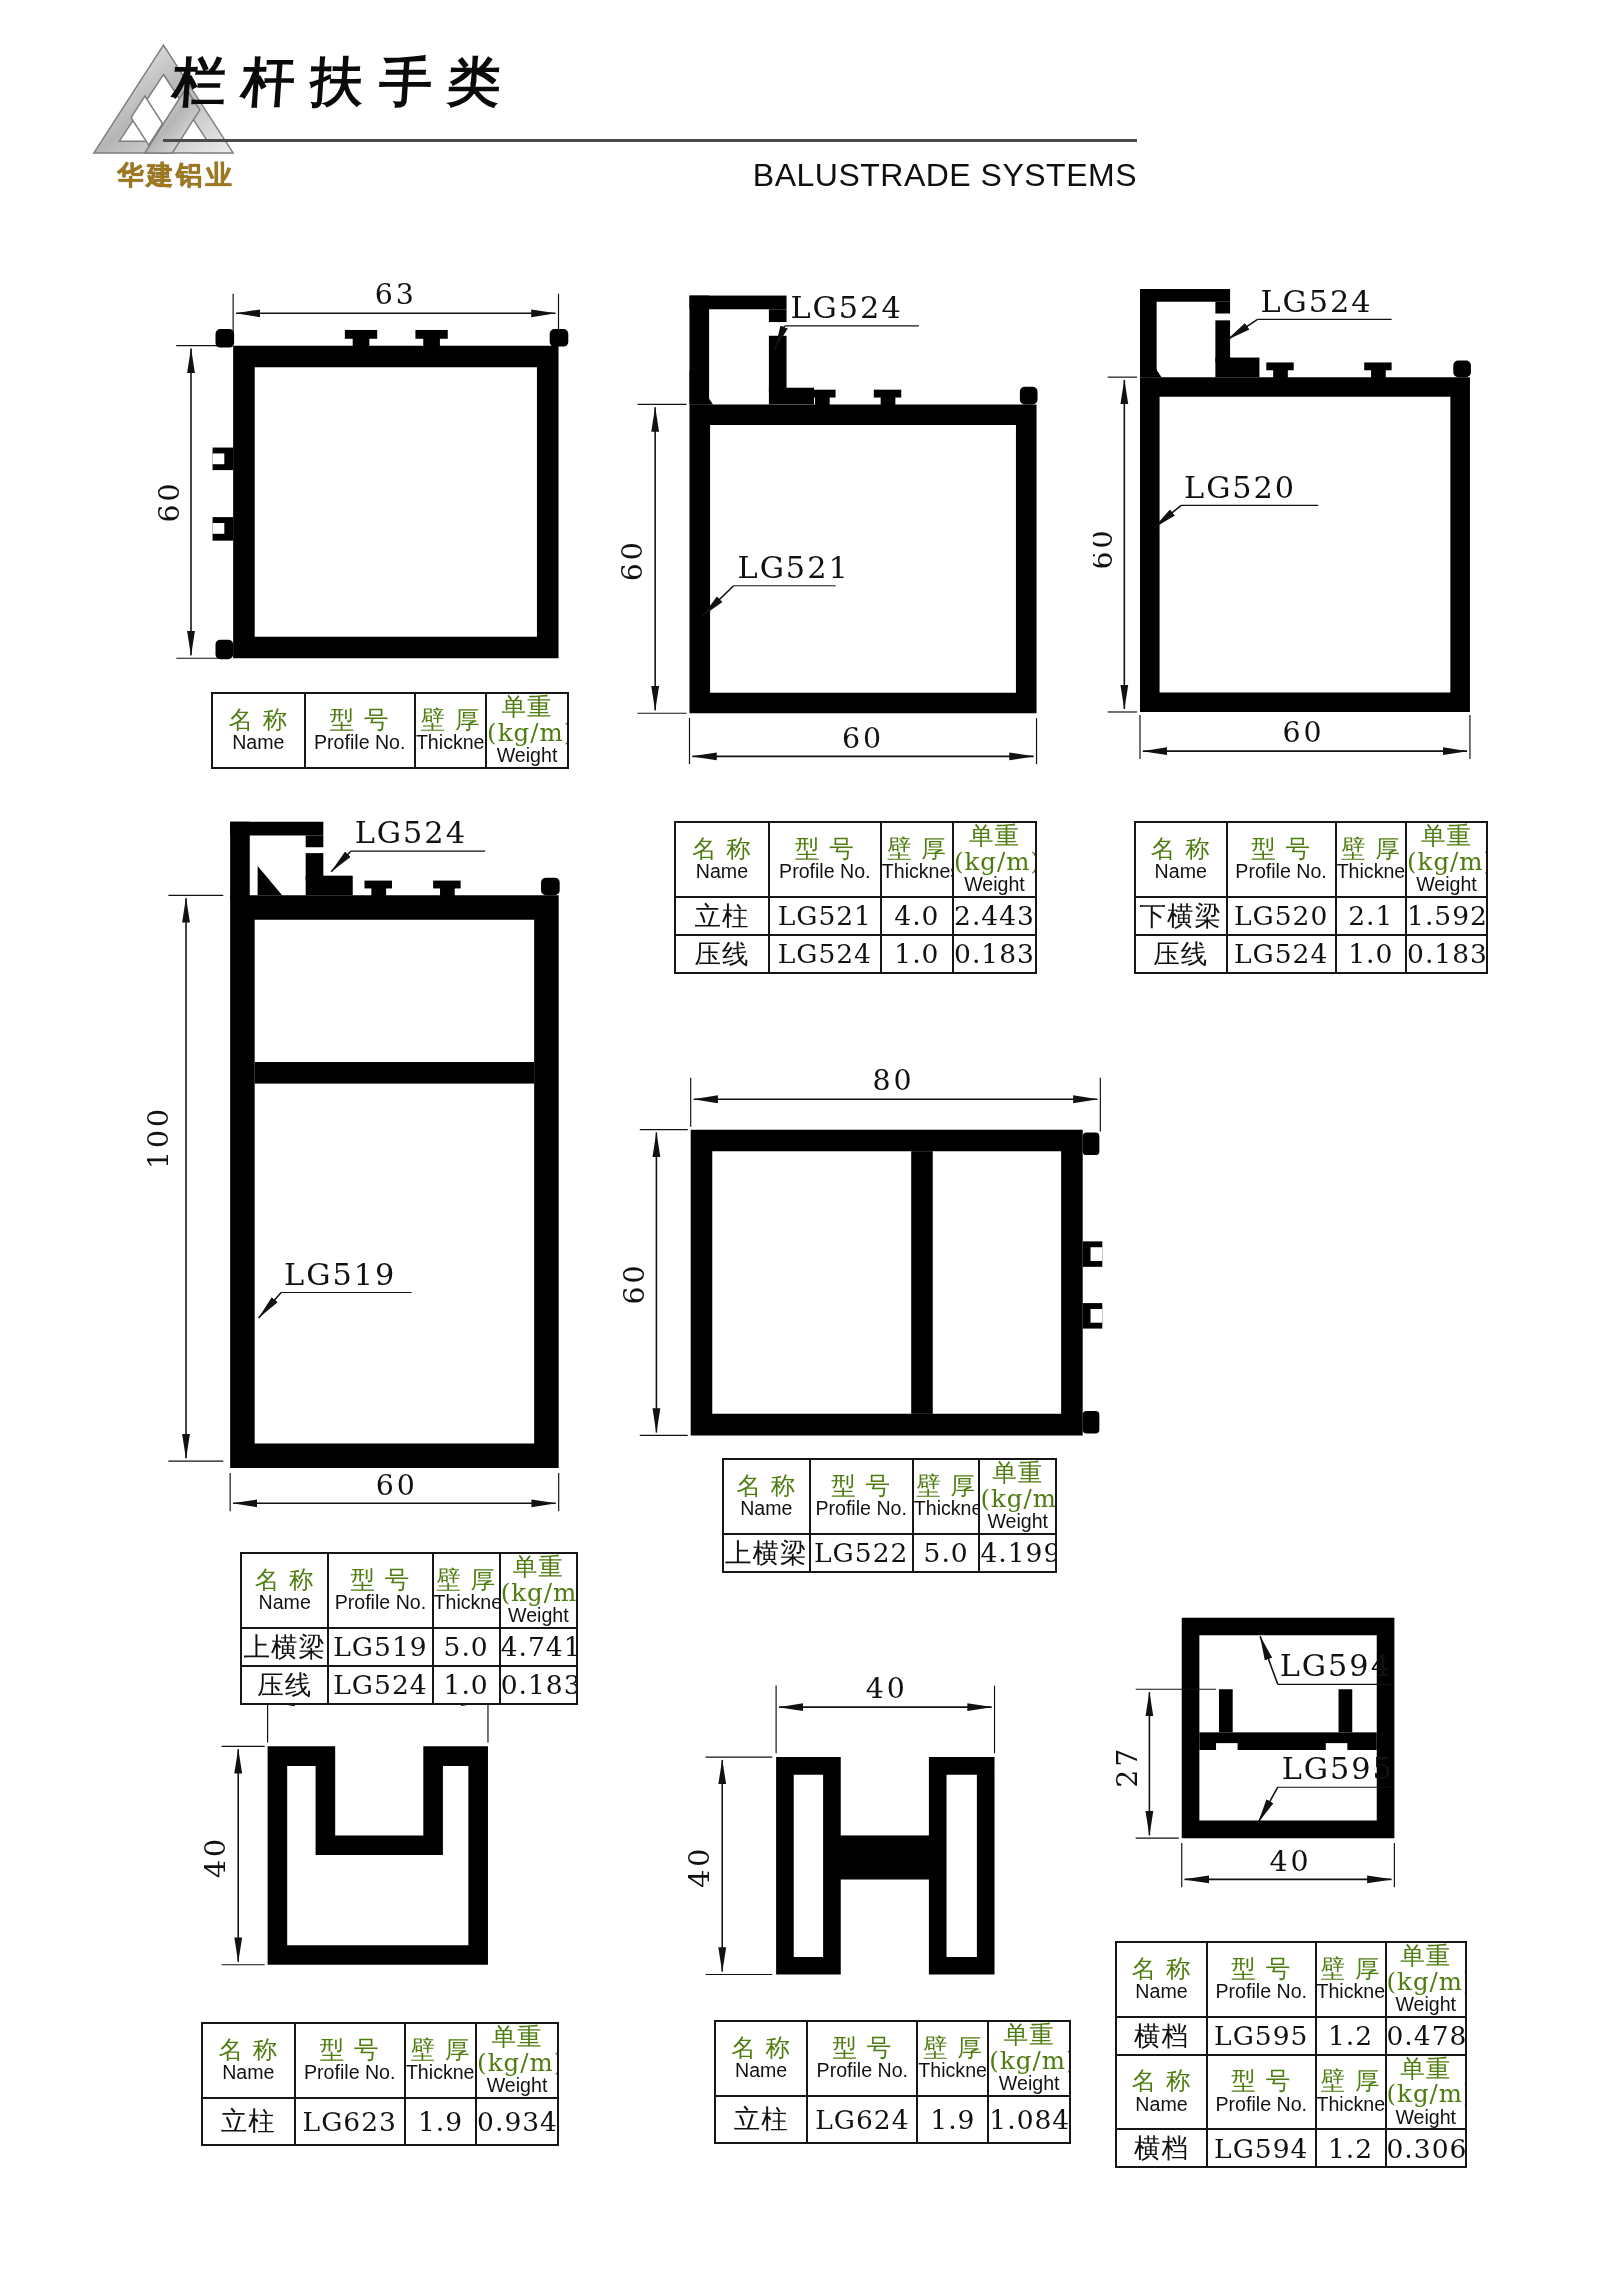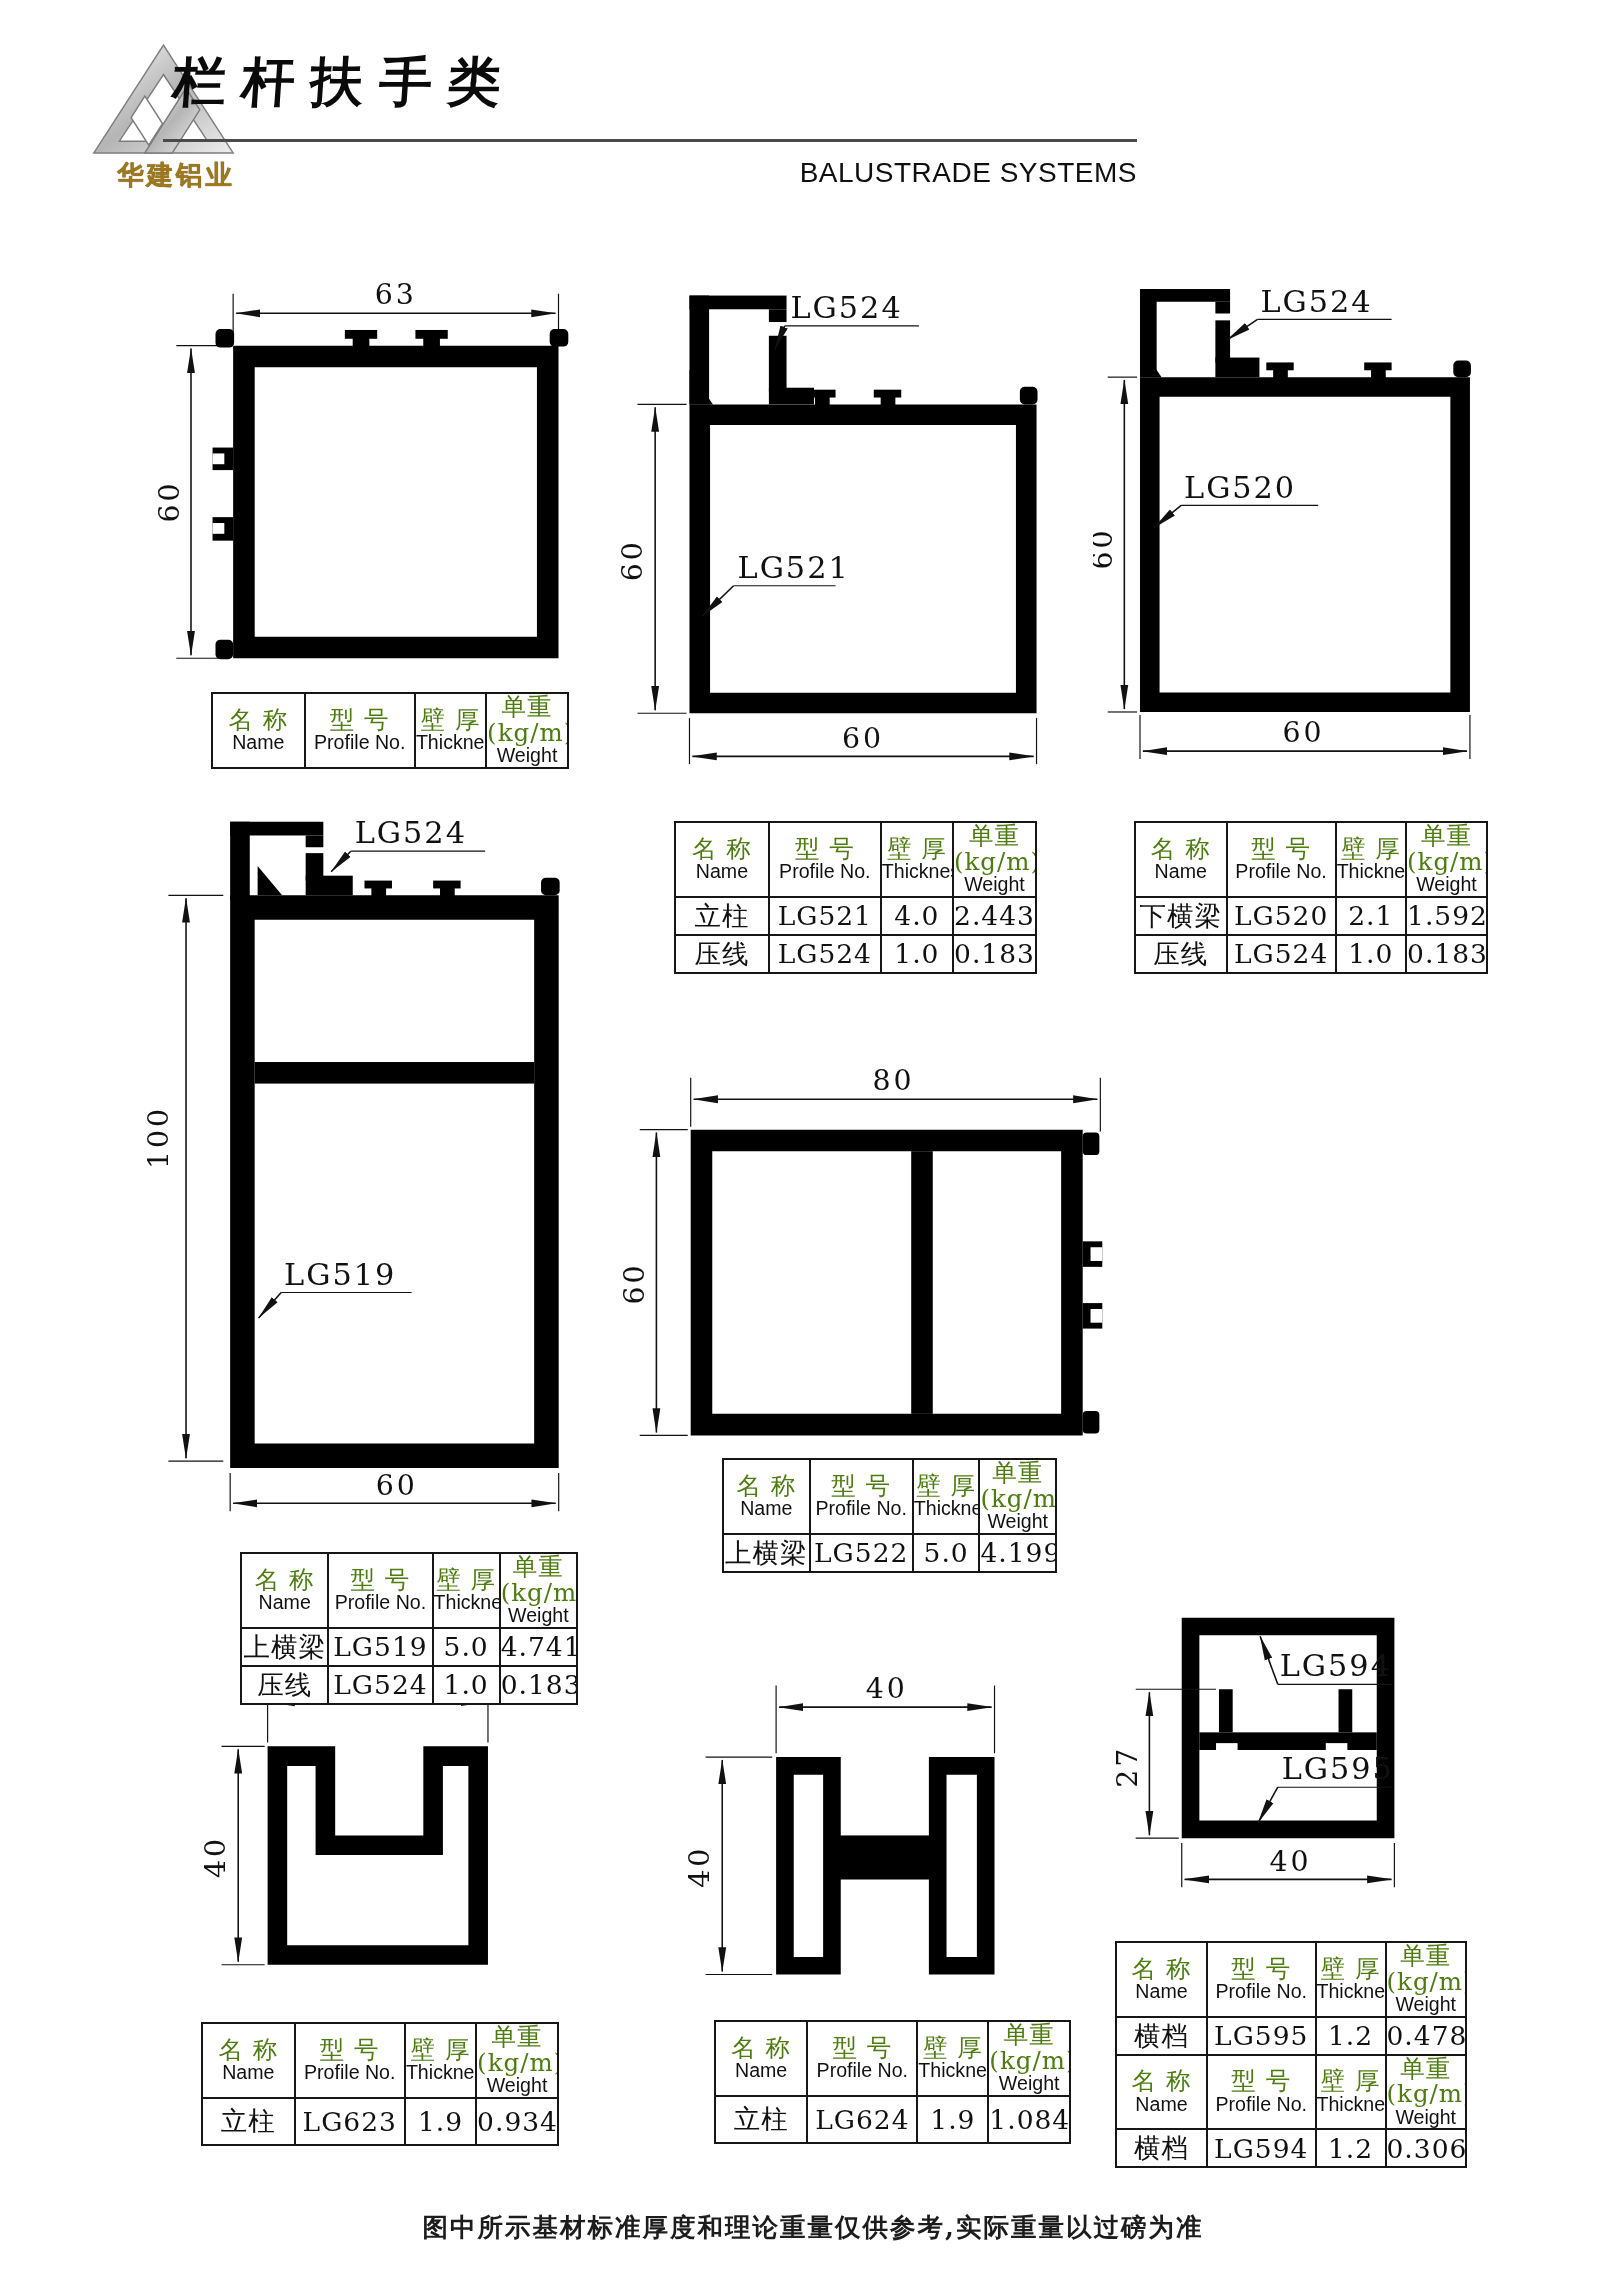--- a/index.html
+++ b/index.html
@@ -4,21 +4,21 @@
 <style>
   html,body{margin:0;padding:0;background:#ffffff;}
   body{font-family:"Liberation Sans",sans-serif;}
   .page{position:relative;width:1620px;height:2293px;background:#fff;overflow:hidden;}
   .abs{position:absolute;}
 
   
   .title-cn{font-family:"DejaVu Serif",serif;font-weight:bold;font-size:53px;color:#0a0a0a;
             letter-spacing:15.7px;transform:skewX(-4deg);}
   .title-rule{background:#4a4a4a;height:2.9px;}
-  .title-en{font-family:"Liberation Sans",sans-serif;font-size:28px;color:#0f0f0f;
+  .title-en{font-family:"Liberation Sans",sans-serif;font-size:32px;color:#0f0f0f;
             text-align:right;letter-spacing:0.5px;}
   .logo-cn{font-family:"DejaVu Serif",serif;font-weight:bold;font-size:26.5px;color:#a07818;
            letter-spacing:2.9px;text-align:center;text-shadow:0 0 1px #3a2c00;}
 
   
   table.ptable{border-collapse:collapse;table-layout:fixed;background:#fff;}
   table.ptable td{border:2px solid #161616;text-align:center;vertical-align:middle;padding:0;overflow:hidden;}
   .hrow td{height:49px;}
   .drow td{height:35px;font-family:"DejaVu Serif",serif;font-size:26.5px;color:#111;letter-spacing:1px;}
   .drow-tall td{height:45px;font-family:"DejaVu Serif",serif;font-size:26.5px;color:#111;letter-spacing:1px;}
@@ -624,16 +624,15 @@
     </tr>
     <tr class="drow">
       <td>横档</td>
       <td>LG594</td>
       <td>1.2</td>
       <td>0.306</td>
     </tr>
   </tbody>
     </table>
 
-  <div class="abs footer-note" style="left:372px;top:2210px;width:882px">图中所示基材标准厚度和理论重量仅供参考,实际重量以过磅为准</div>
 
 </div>
 
 
 </body></html>

